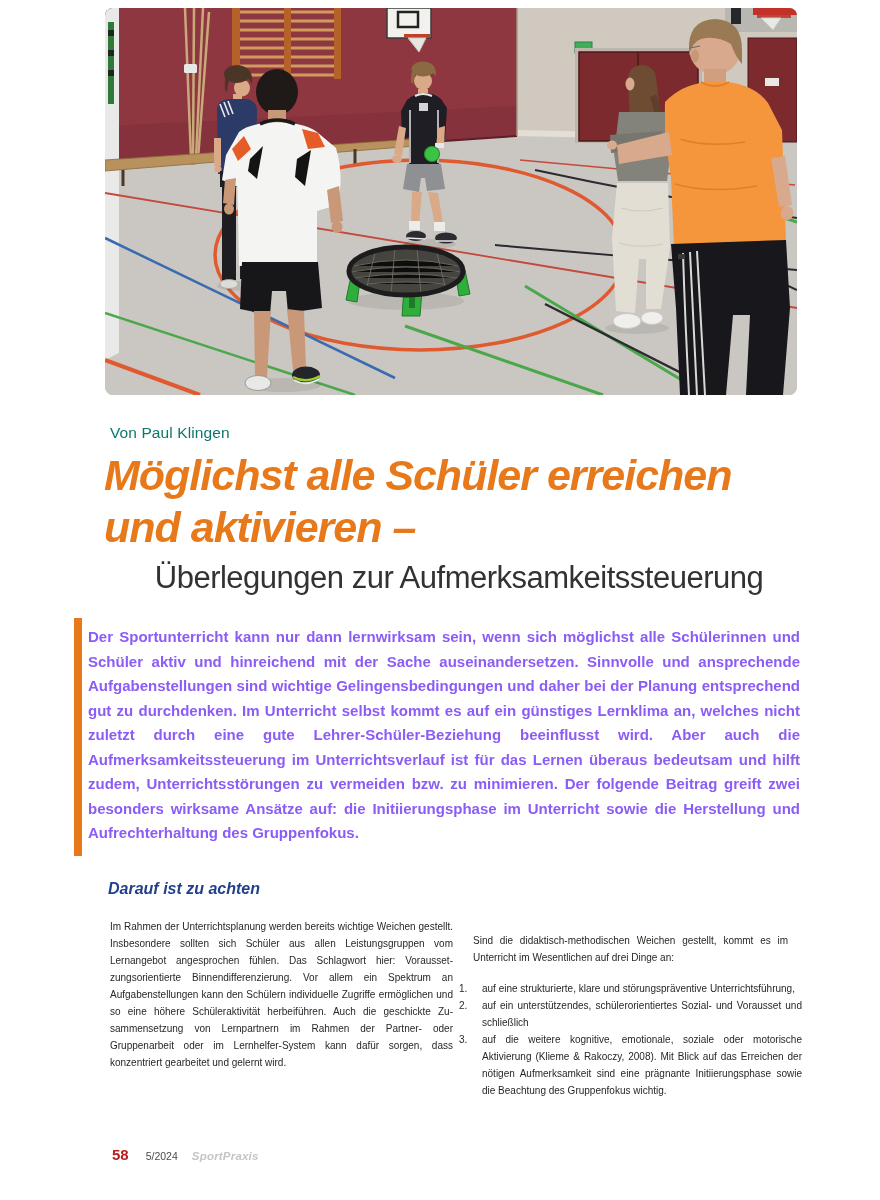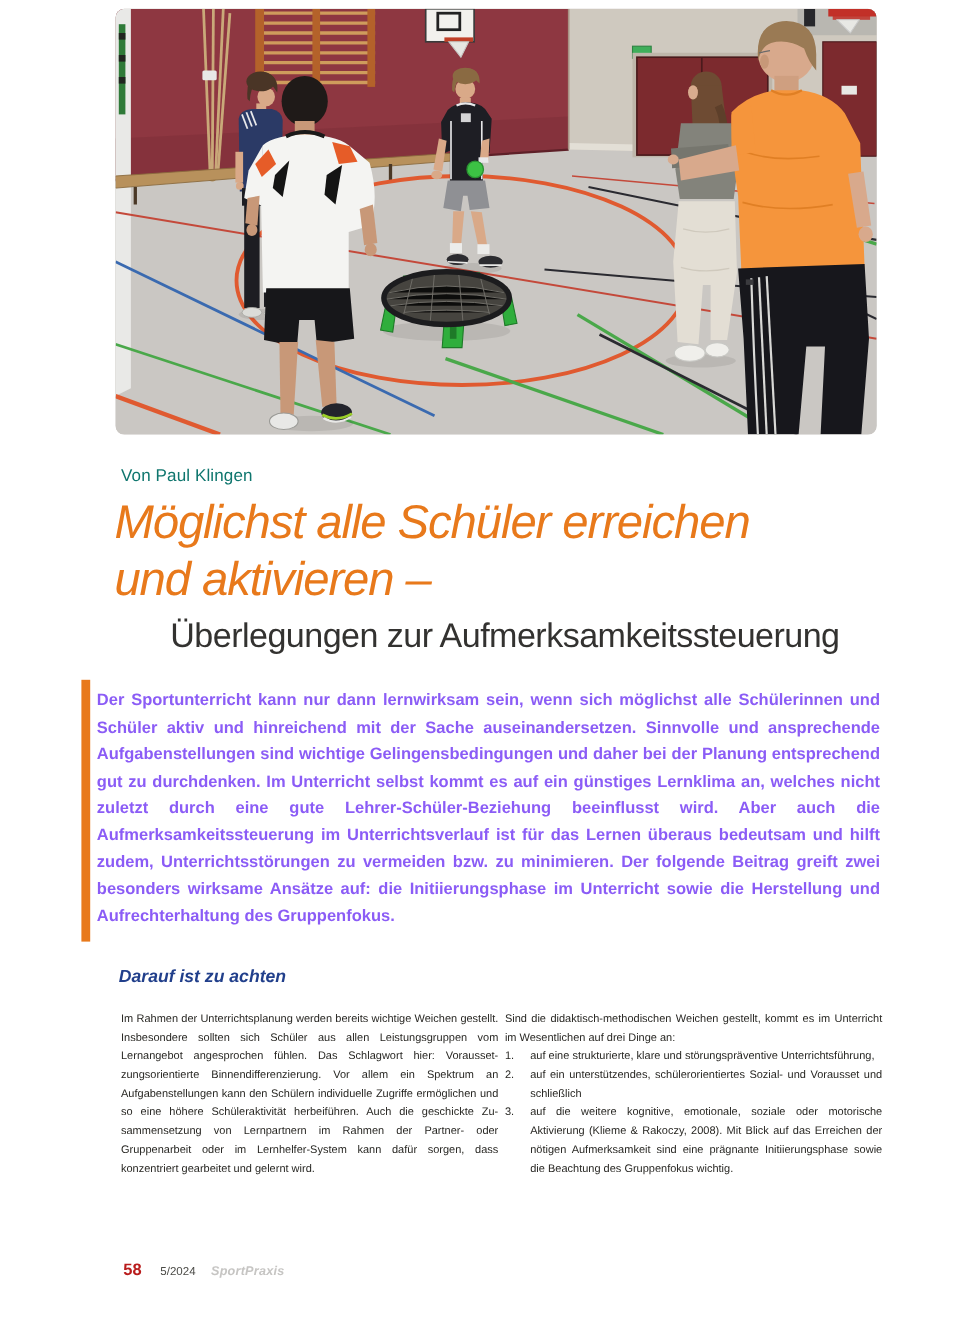--- a/index.html
+++ b/index.html
@@ -10,21 +10,21 @@
   .photo-wrap{
     position:absolute;left:105px;top:8px;width:692px;height:387px;
     border-radius:8px;overflow:hidden;background:#cac7c3;
   }
   .byline{
     position:absolute;left:110px;top:424px;font-size:15.5px;font-weight:normal;
     color:#0f766e;letter-spacing:.1px;
   }
   .title{
     position:absolute;left:104px;top:449px;width:700px;
-    font-size:43px;line-height:52px;font-style:italic;font-weight:normal;
+    font-size:43px;line-height:52px;font-style:italic;font-weight:bold;
     color:#e8791b;letter-spacing:-1px;
   }
   .subtitle{
     position:absolute;left:104px;top:560px;width:710px;
     font-size:31px;line-height:36px;color:#333230;
     letter-spacing:-.5px;
     text-align:center;
   }
   .intro-bar{
     position:absolute;left:74px;top:618px;width:8px;height:238px;background:#e8791b;
@@ -310,21 +310,21 @@
   <div class="subtitle">Überlegungen zur Aufmerksamkeitssteuerung</div>
 
   <div class="intro-bar"></div>
   <div class="intro">Der Sportunterricht kann nur dann lernwirksam sein, wenn sich möglichst alle Schüle­rinnen und Schüler aktiv und hinreichend mit der Sache auseinandersetzen. Sinnvolle und ansprechende Aufgabenstellungen sind wichtige Gelingensbedingungen und daher bei der Planung entsprechend gut zu durchdenken. Im Unterricht selbst kommt es auf ein günstiges Lernklima an, welches nicht zuletzt durch eine gute Lehrer-Schü­ler-Beziehung beeinflusst wird. Aber auch die Aufmerksamkeitssteuerung im Unter­richtsverlauf ist für das Lernen überaus bedeutsam und hilft zudem, Unterrichtsstörun­gen zu vermeiden bzw. zu minimieren. Der folgende Beitrag greift zwei besonders wirksame Ansätze auf: die Initiierungsphase im Unterricht sowie die Herstellung und Aufrechterhaltung des Gruppenfokus.</div>
 
   <div class="section-heading">Darauf ist zu achten</div>
 
   <div class="col col-left">Im Rahmen der Unterrichtsplanung werden bereits wichtige Weichen gestellt. Insbesondere sollten sich Schüler aus allen Leistungsgruppen vom Lernangebot angesprochen fühlen. Das Schlagwort hier: Vorausset­zungsorientierte Binnendifferenzierung. Vor allem ein Spektrum an Aufgabenstellungen kann den Schülern individuelle Zugriffe ermöglichen und so eine höhere Schüleraktivität herbeiführen. Auch die geschickte Zu­sammensetzung von Lernpartnern im Rahmen der Part­ner- oder Gruppenarbeit oder im Lernhelfer-System kann dafür sorgen, dass konzentriert gearbeitet und gelernt wird.</div>
 
   <div class="col col-right">
-    <p class="lead" style="margin:0;">Sind die didaktisch-methodischen Weichen gestellt, kommt es im Unterricht im Wesentlichen auf drei Dinge an:</p>
+    <p class="lead" style="margin:14px;">Sind die didaktisch-methodischen Weichen gestellt, kommt es im Unterricht im Wesentlichen auf drei Dinge an:</p>
     <div class="list-row">
       <span class="num">1.</span>
       <span class="txt">auf eine strukturierte, klare und störungspräventive Unterrichtsführung,</span>
     </div>
     <div class="list-row">
       <span class="num">2.</span>
       <span class="txt">auf ein unterstützendes, schülerorientiertes Sozial- und Vorausset und schließlich</span>
     </div>
     <div class="list-row">
       <span class="num">3.</span>

